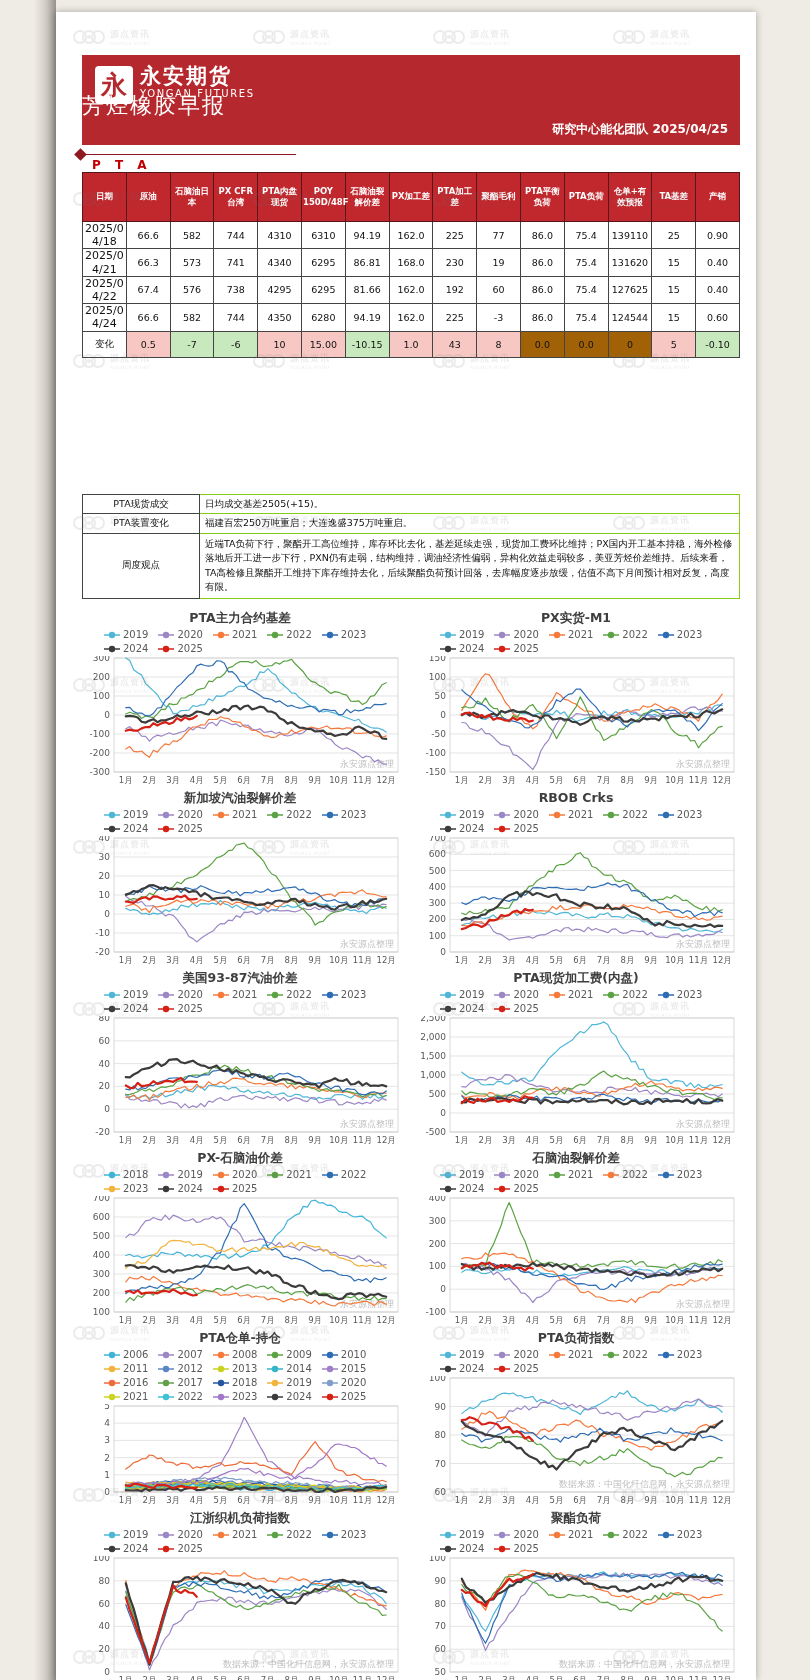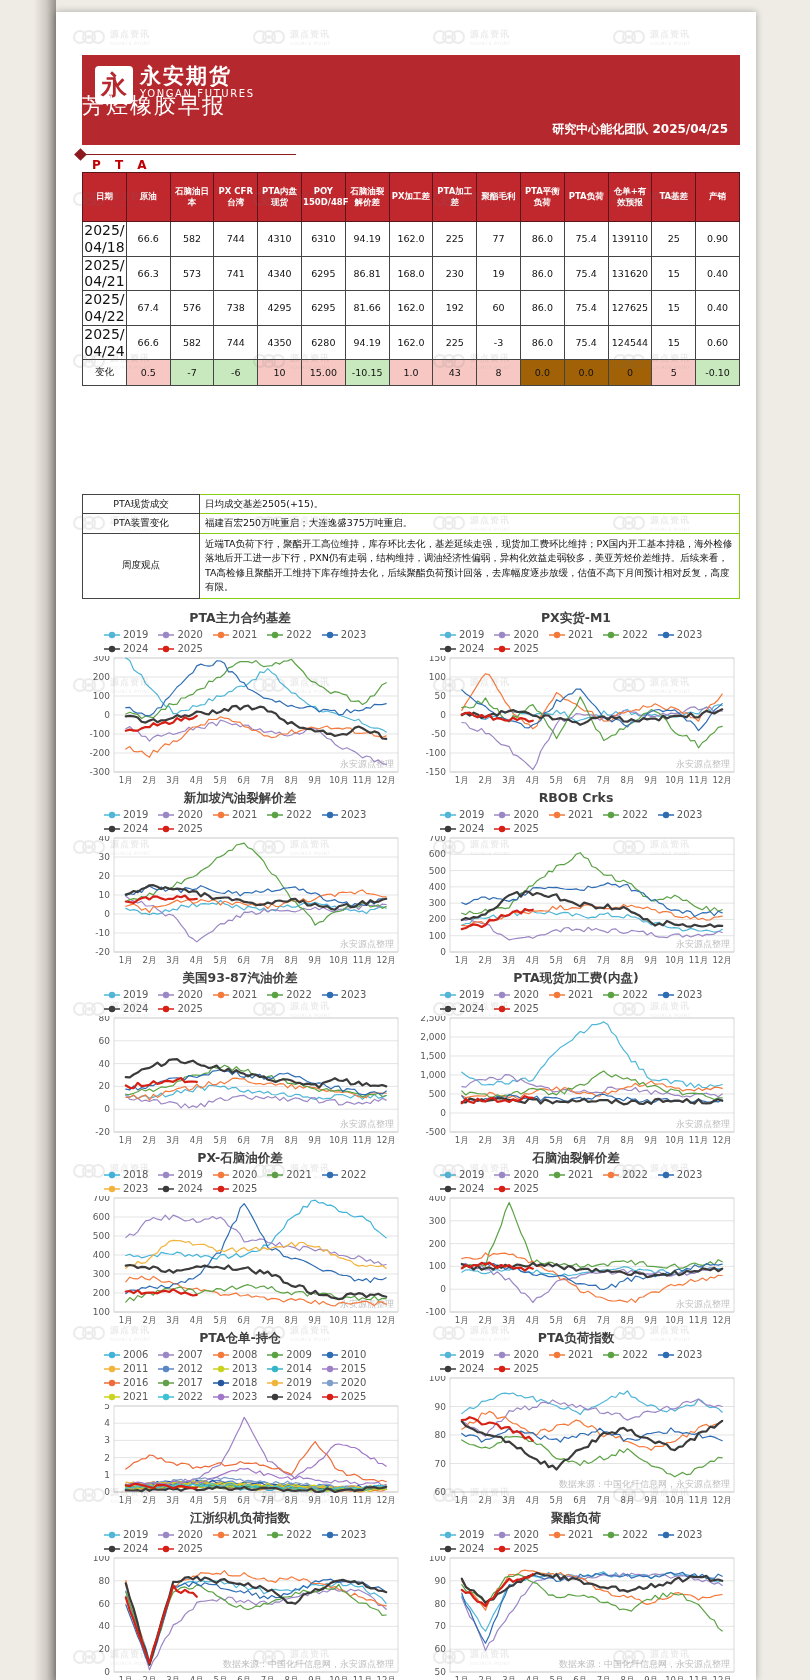--- a/index.html
+++ b/index.html
@@ -29,21 +29,21 @@
   #section-line .dia{width:9px;height:9px;background:#8c1a1f;transform:rotate(45deg);}
   #section-line .ln{flex:1;height:1px;background:#8c1a1f;}
   #section-label{position:absolute;left:36px;top:146px;color:#c00000;font-weight:bold;font-size:12px;letter-spacing:5px;}
   #section-bar{position:absolute;left:26px;top:162px;width:16px;height:3px;background:#c00000;}
   
   #main-table,#notes-table{position:absolute;left:26px;border-collapse:collapse;table-layout:fixed;width:658px;background:#fff;}
   #main-table{top:160px;}
   #main-table th{background:#c0282e;color:#fff;font-size:8.5px;font-weight:bold;padding:2px 1px;line-height:1.3;
                  border:1px solid #58151a;height:44px;}
   #main-table td{border:1px solid #444;font-size:9.5px;text-align:center;height:25px;padding:0 1px;color:#111;}
-  #main-table td.datec{word-break:break-all;line-height:1.2;font-size:14px;}
+  #main-table td.datec{word-break:break-all;line-height:1.2;font-size:11px;}
   tr.change-row td{height:19px;font-size:9.5px;}
   td.up{background:#f7c8c3;color:#e00000;}
   td.down{background:#c8e9bd;color:#127a12;}
   td.zero{background:#a16207;color:#000;}
   #notes-table{top:482px;}
   #notes-table th{border:1px solid #444;font-size:9.5px;font-weight:normal;text-align:center;width:112px;color:#111;background:#fff;padding:2px;}
   #notes-table td{border:1px solid #84cc16;font-size:9.5px;text-align:left;padding:2px 5px;line-height:1.5;color:#111;}
   
   #charts{position:absolute;left:18px;top:598px;width:668px;display:grid;grid-template-columns:332px 332px;column-gap:4px;}
   .chart{height:180px;overflow:hidden;}

